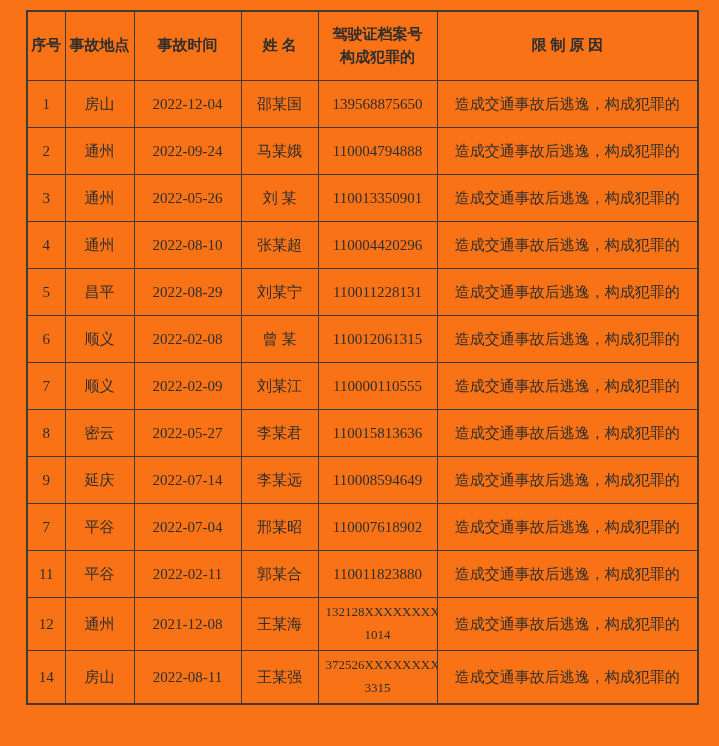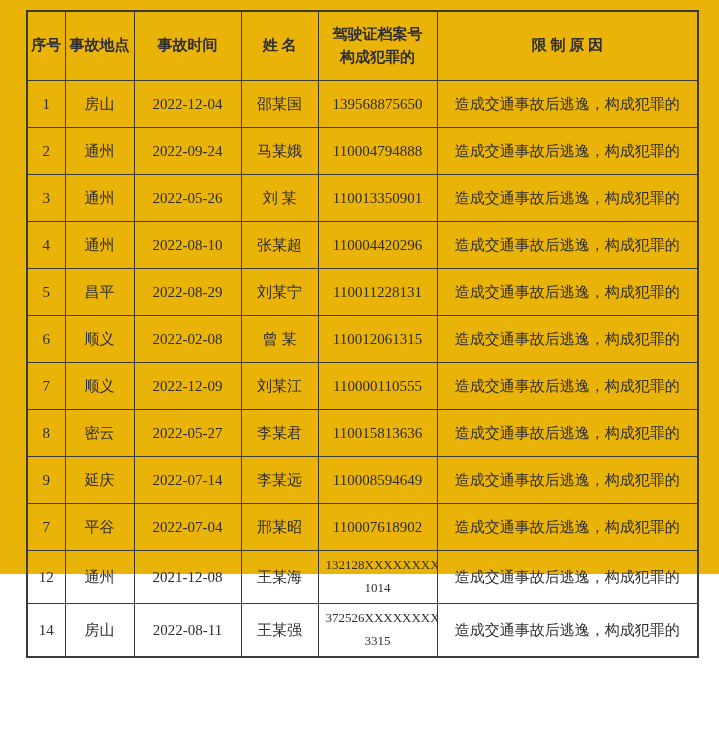--- a/index.html
+++ b/index.html
@@ -10,22 +10,22 @@
   body {
     width: 719px;
     height: 746px;
     font-family: "Liberation Serif", "DejaVu Serif", serif;
     color: #2e2e2e;
     position: relative;
   }
   .page {
     position: relative;
     width: 719px;
-    height: 574px;
-    background: #eab308;
+    height: 746px;
+    background: #f97316;
   }
   table.restriction-table {
     position: absolute;
     left: 26px;
     top: 10px;
     width: 671px;
     border-collapse: collapse;
     table-layout: fixed;
     border: 2px solid #3b3b3b;
   }
@@ -134,21 +134,21 @@
     <td>顺义</td>
     <td>2022-02-08</td>
     <td>曾 某</td>
     <td>110012061315</td>
     <td>造成交通事故后逃逸，构成犯罪的</td>
   </tr>
 
   <tr>
     <td>7</td>
     <td>顺义</td>
-    <td>2022-12-09</td>
+    <td>2022-02-09</td>
     <td>刘某江</td>
     <td>110000110555</td>
     <td>造成交通事故后逃逸，构成犯罪的</td>
   </tr>
 
   <tr>
     <td>8</td>
     <td>密云</td>
     <td>2022-05-27</td>
     <td>李某君</td>
@@ -167,20 +167,28 @@
 
   <tr>
     <td>7</td>
     <td>平谷</td>
     <td>2022-07-04</td>
     <td>邢某昭</td>
     <td>110007618902</td>
     <td>造成交通事故后逃逸，构成犯罪的</td>
   </tr>
 
+  <tr>
+    <td>11</td>
+    <td>平谷</td>
+    <td>2022-02-11</td>
+    <td>郭某合</td>
+    <td>110011823880</td>
+    <td>造成交通事故后逃逸，构成犯罪的</td>
+  </tr>
 
   <tr class="tall">
     <td>12</td>
     <td>通州</td>
     <td>2021-12-08</td>
     <td>王某海</td>
     <td class="two-line">132128XXXXXXXX
 1014</td>
     <td>造成交通事故后逃逸，构成犯罪的</td>
   </tr>

